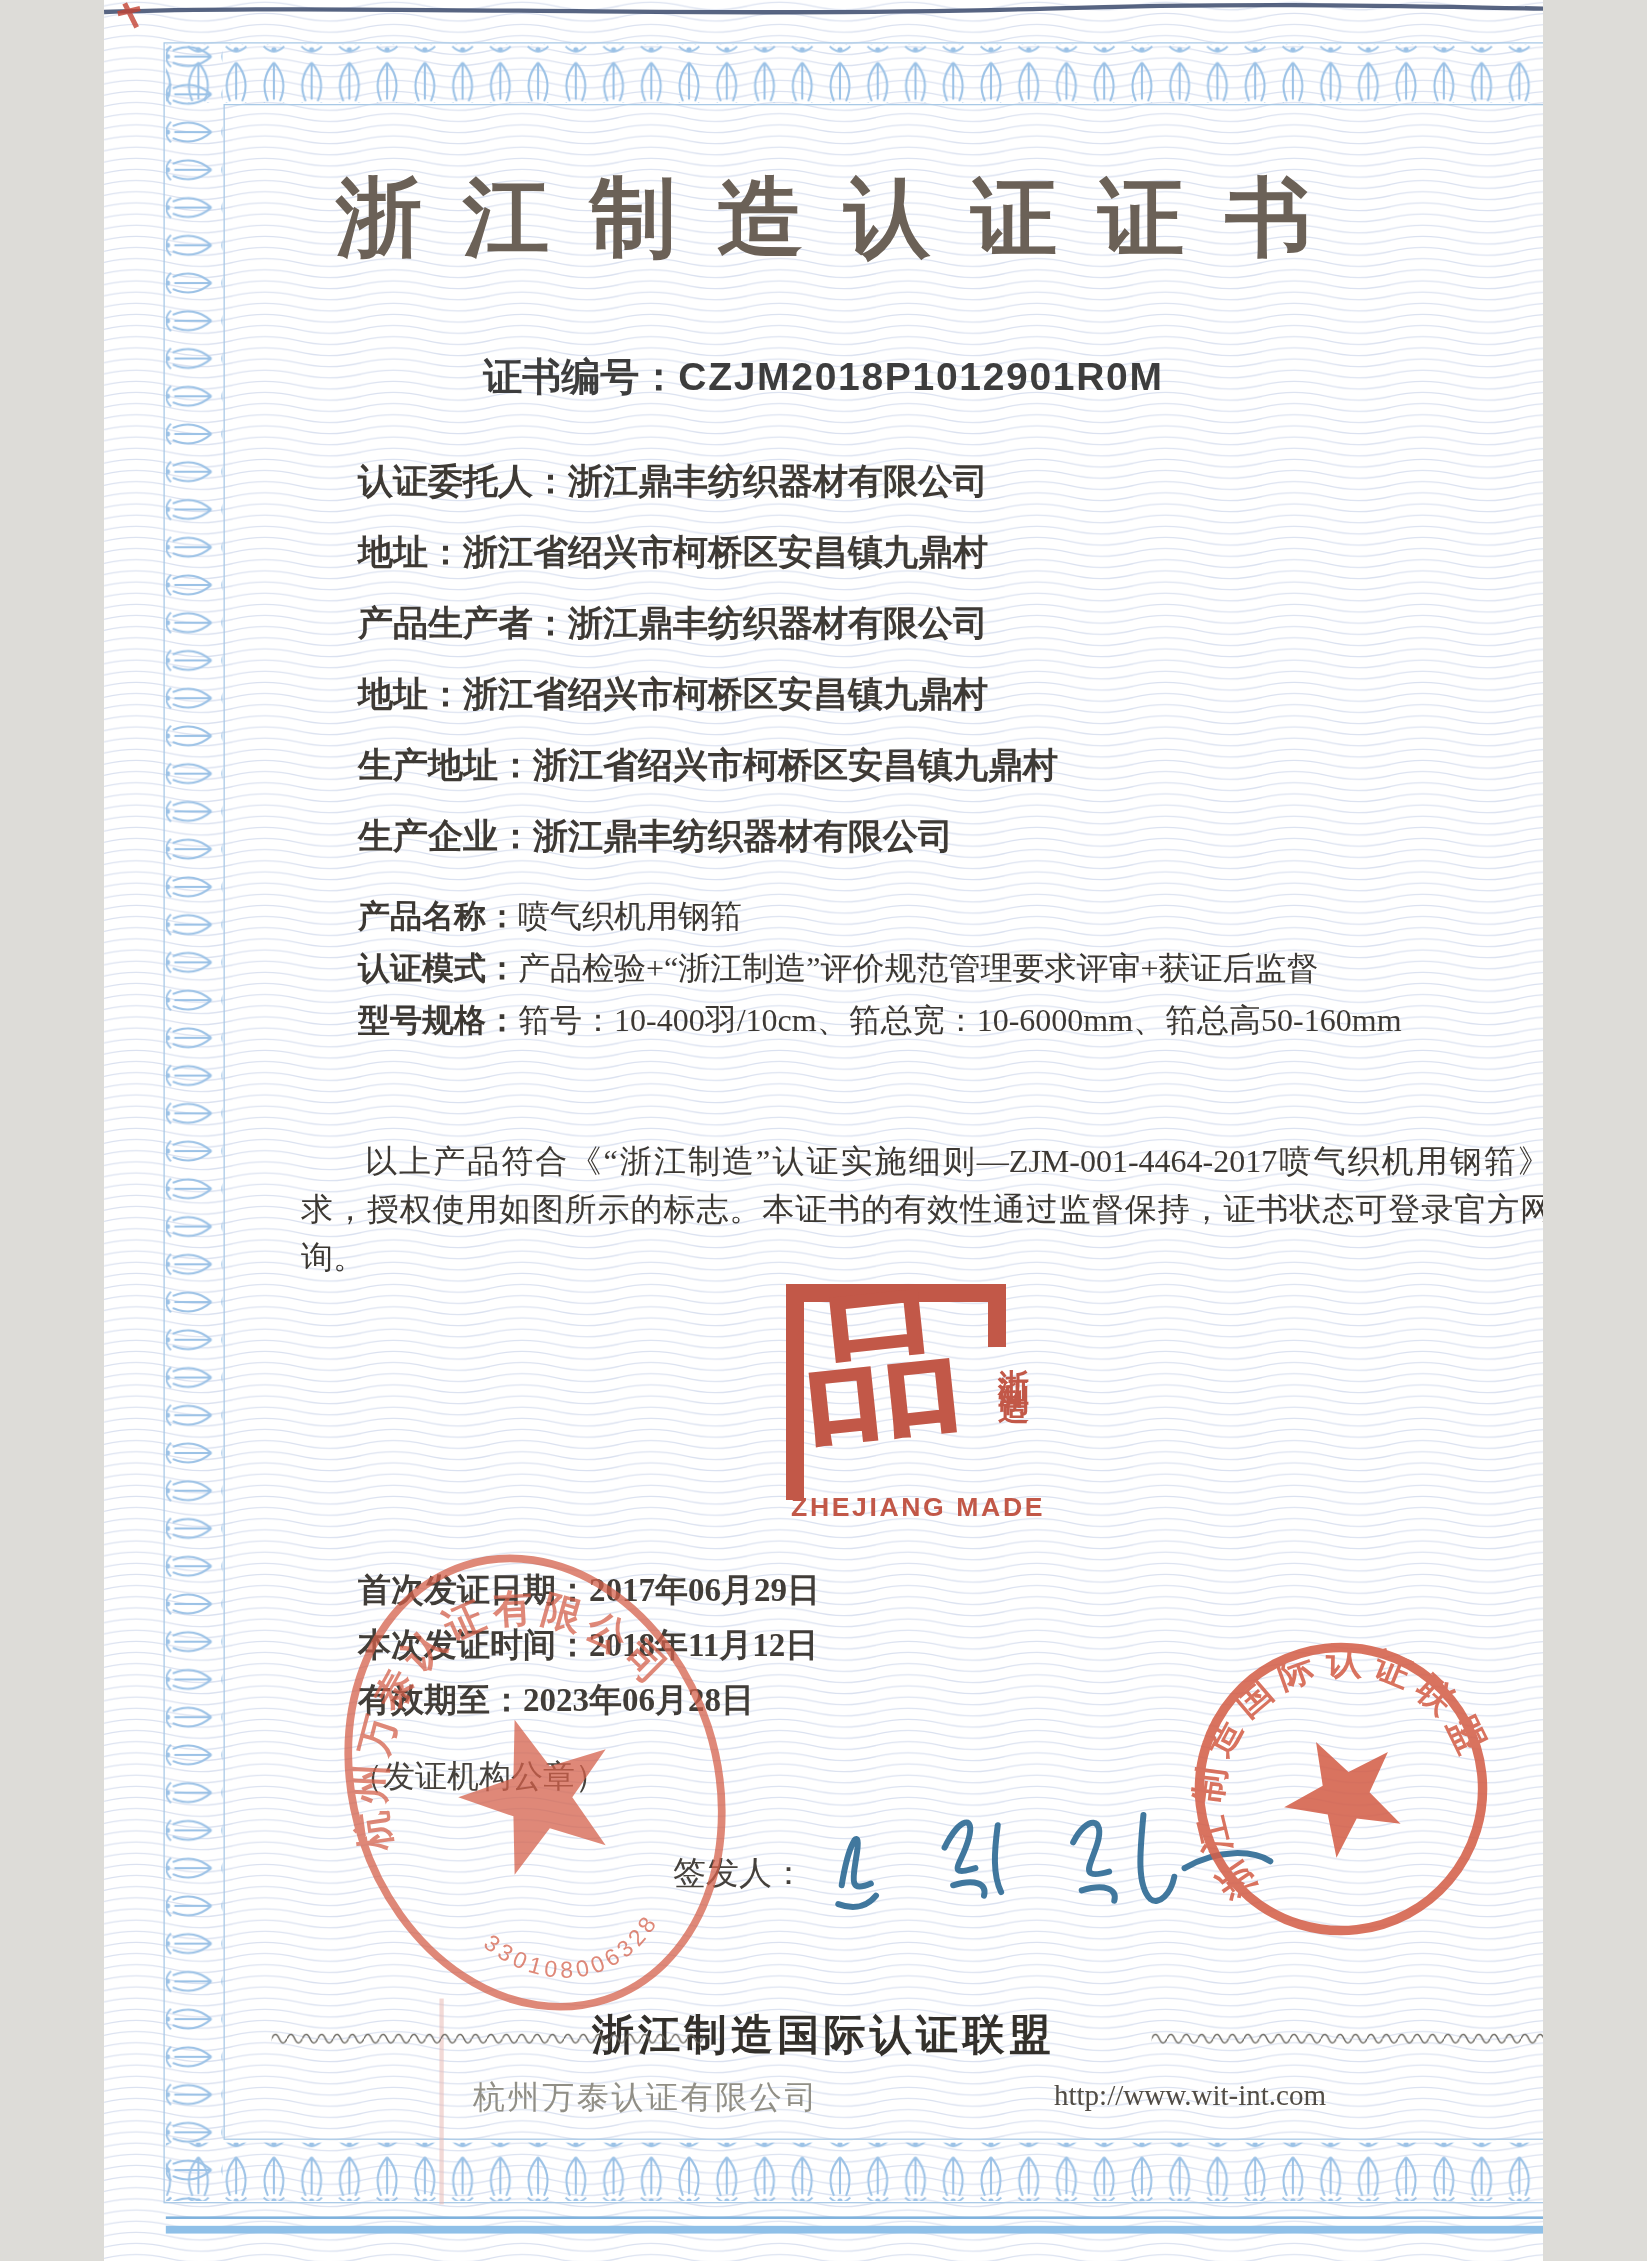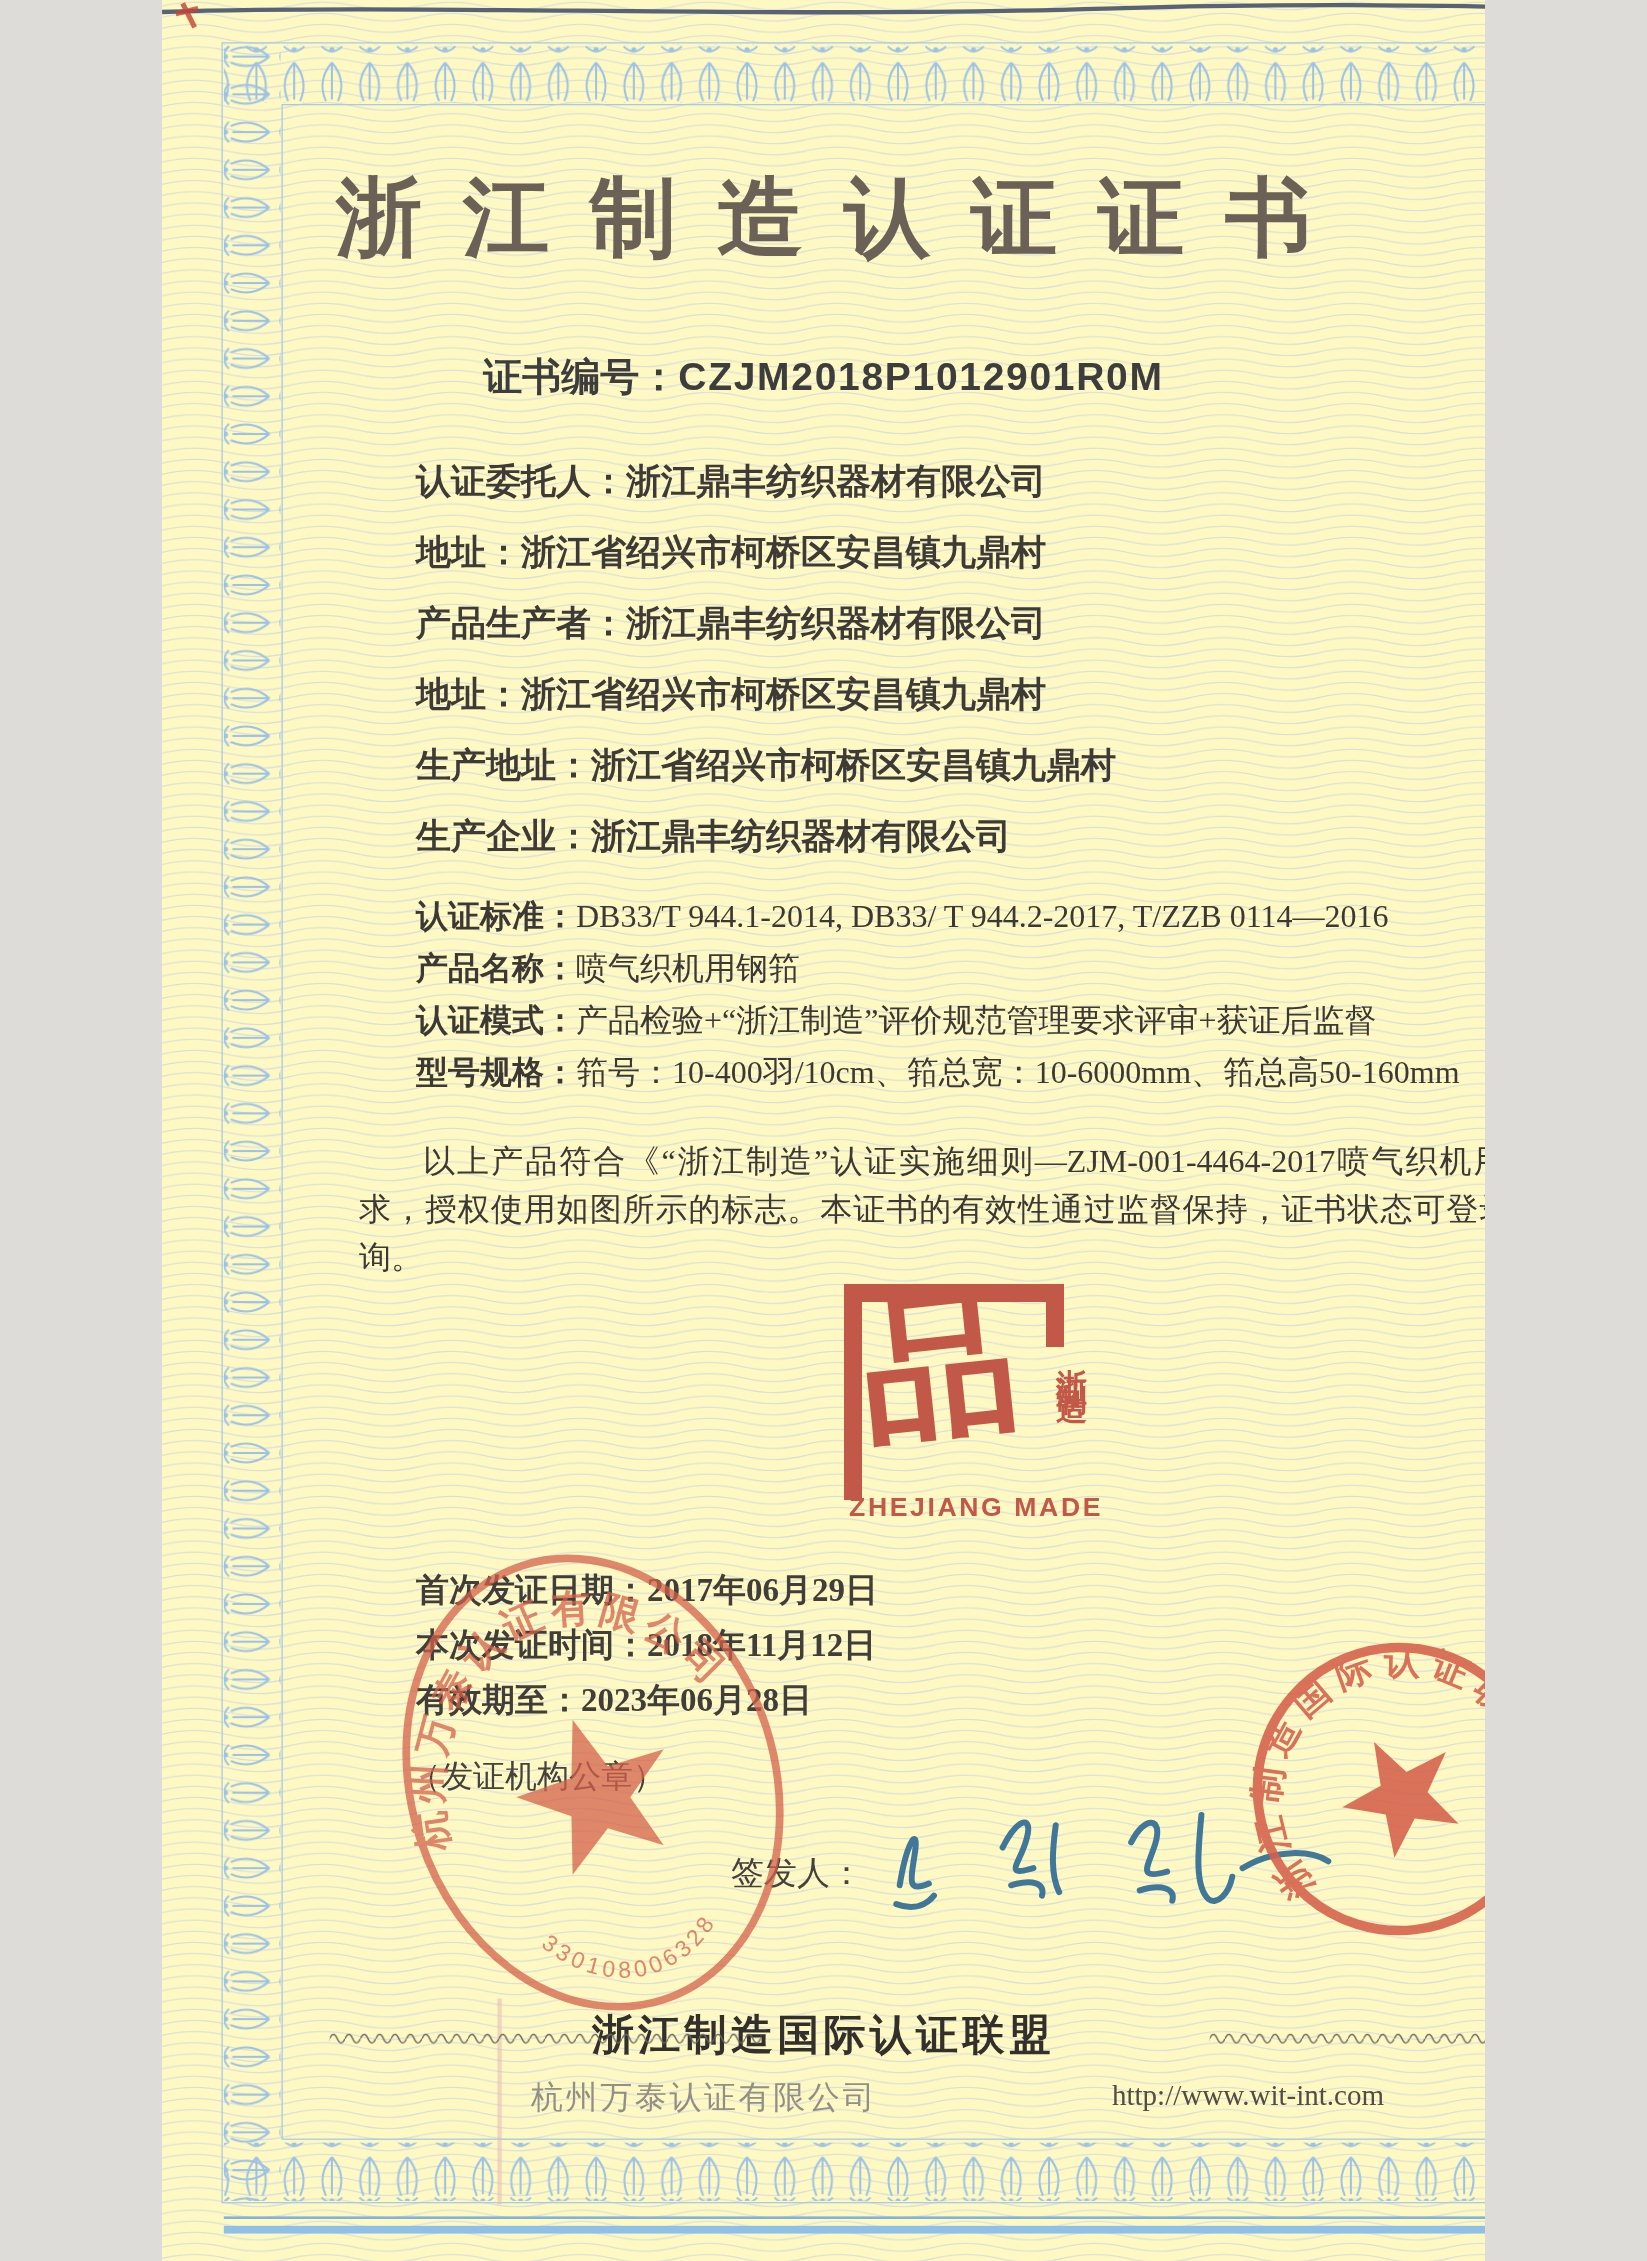--- a/index.html
+++ b/index.html
@@ -1,16 +1,16 @@
 <!DOCTYPE html>
 <html style="font-size:13.7px"><head>
 <meta charset="utf-8">
 <style>
   html,body{margin:0;padding:0;background:#dddcd8;}
-  .page{position:relative;width:1323px;height:2261px;margin:0 auto;background:#fef9c3;overflow:hidden;
+  .page{position:relative;width:1439px;height:2261px;margin:0 auto;background:#ffffff;overflow:hidden;
         font-family:"Liberation Serif","DejaVu Serif",serif;color:#3e3a35;}
   svg.bglayer{position:absolute;left:0;top:0;z-index:0;}
   .content{position:absolute;left:0;top:0;width:100%;height:100%;z-index:1;}
 
   .title{position:absolute;top:160px;left:0;width:100%;text-align:center;
          font-size:86px;font-weight:bold;letter-spacing:41px;text-indent:41px;color:#6b6157;}
   .certno{position:absolute;top:350px;left:0;width:100%;text-align:center;
           font-size:39px;font-weight:bold;color:#3d3d3d;}
   .certno .num{font-family:"Liberation Sans","DejaVu Sans",sans-serif;letter-spacing:1.7px;margin-top:38px;}
 
@@ -90,21 +90,20 @@
     <div class="fields">
       <div><span>认证委托人：</span><span>浙江鼎丰纺织器材有限公司</span></div>
       <div><span>地址：</span><span>浙江省绍兴市柯桥区安昌镇九鼎村</span></div>
       <div><span>产品生产者：</span><span>浙江鼎丰纺织器材有限公司</span></div>
       <div><span>地址：</span><span>浙江省绍兴市柯桥区安昌镇九鼎村</span></div>
       <div><span>生产地址：</span><span>浙江省绍兴市柯桥区安昌镇九鼎村</span></div>
       <div><span>生产企业：</span><span>浙江鼎丰纺织器材有限公司</span></div>
     </div>
 
     <div class="specs">
-      <div><span class="lbl">认证标准：</span><span>DB33/T 944.1-2014, DB33/ T 944.2-2017, T/ZZB 0114—2016</span></div>
       <div><span class="lbl">产品名称：</span><span>喷气织机用钢筘</span></div>
       <div><span class="lbl">认证模式：</span><span>产品检验+“浙江制造”评价规范管理要求评审+获证后监督</span></div>
       <div><span class="lbl">型号规格：</span><span>筘号：10-400羽/10cm、筘总宽：10-6000mm、筘总高50-160mm</span></div>
     </div>
 
     <p class="statement">以上产品符合《“浙江制造”认证实施细则—ZJM-001-4464-2017喷气织机用钢筘》的要求，授权使用如图所示的标志。本证书的有效性通过监督保持，证书状态可登录官方网站查询。</p>
 
     <div class="logo">
       <div class="bar" style="left:0;top:0;width:220px;height:18px;"></div>
       <div class="bar" style="left:202px;top:0;width:18px;height:63px;"></div>

